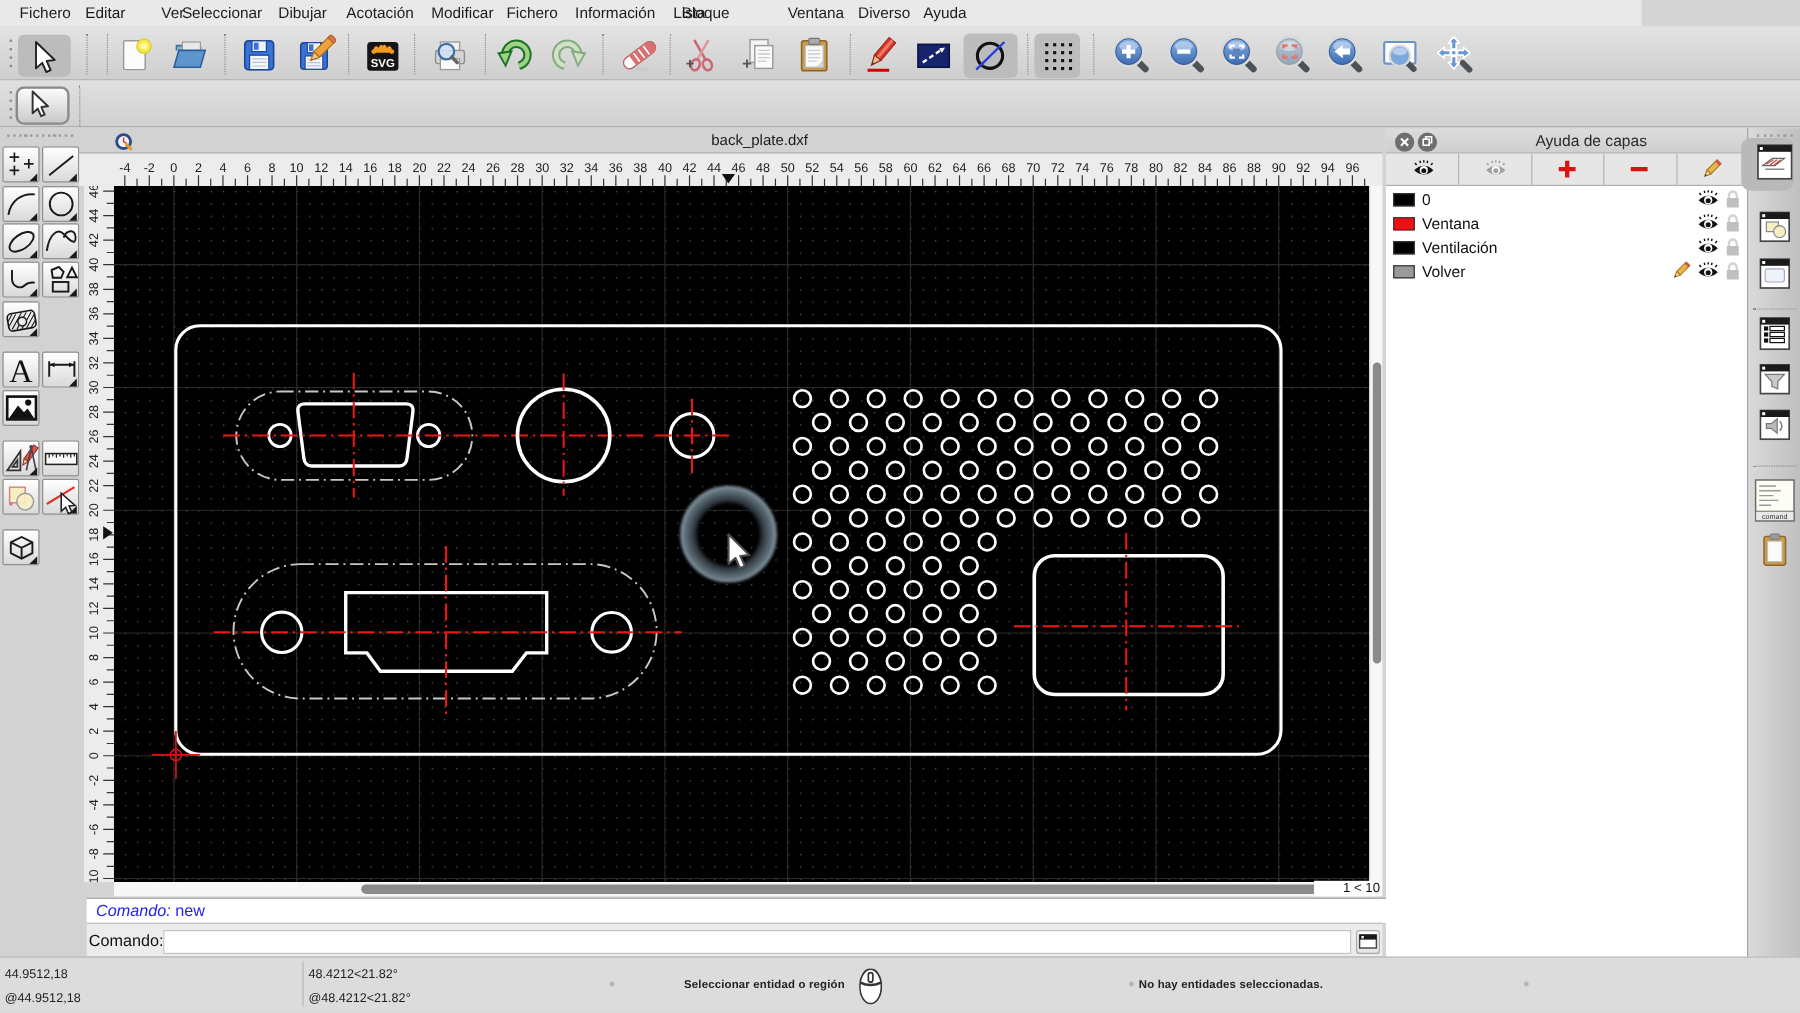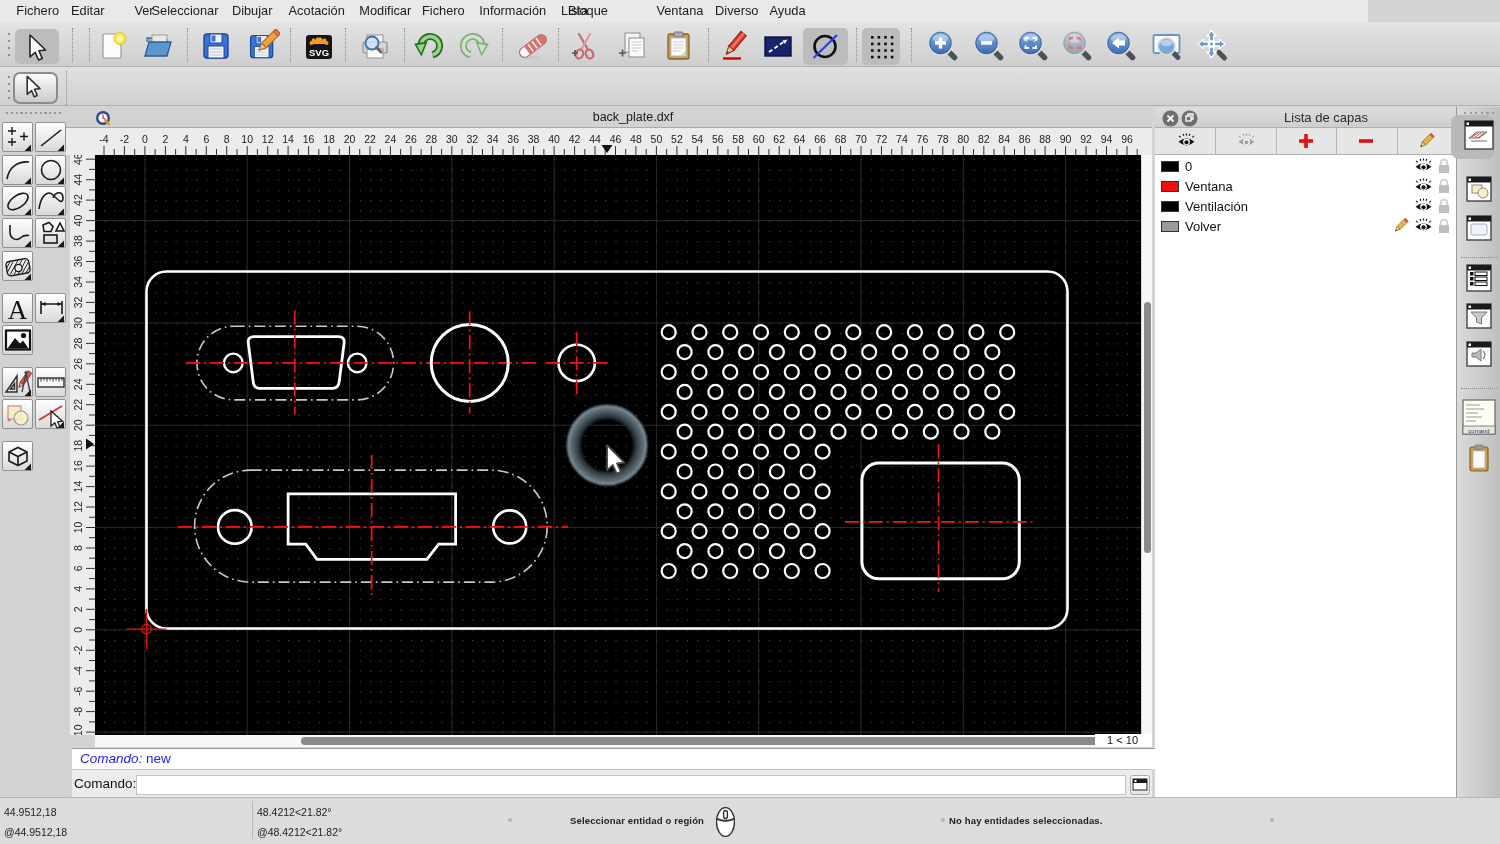--- a/index.html
+++ b/index.html
@@ -17,21 +17,21 @@
   #tabbar { left:66px; top:107px; width:1086px; height:21px; background:#d2d2d2; border-bottom:1px solid #ababab;text-decoration:underline; }
   #hruler { left:95px; top:128px; width:1057px; height:27px; background:#ececec; }
   #vruler { left:70px; top:155px; width:25px; height:580px; background:#ececec; }
   #rcorner { left:66px; top:128px; width:29px; height:27px; background:#ececec; }
   #lstrip { left:66px; top:155px; width:4px; height:580px; background:#d2d2d2; }
   #canvas { left:95px; top:155px; width:1046px; height:580px; background:#000; }
   #vsb { left:1141px; top:155px; width:11px; height:580px; background:#f7f7f7; border-left:1px solid #d8d8d8;}
   #vsbthumb { position:absolute; left:2px; top:147px; width:7px; height:251px; background:#8a8a8a; border-radius:4px; }
   #hsb { left:95px; top:735px; width:1046px; height:12px; background:#f7f7f7; }
   #hsbthumb { position:absolute; left:206px; top:2px; width:806px; height:8px; background:#8a8a8a; border-radius:4px; }
-  #zoomlbl { left:1095px; top:734px; width:57px; height:13px; background:#fff; font-size:11px; color:#111; text-align:right; padding-right:14px; }
+  #zoomlbl { left:1095px; top:734px; width:57px; height:13px; background:#fff; font-size:11px; color:#111; text-align:right; padding-right:2px; }
   #cmdhist { left:72px; top:748px; width:1192px; height:21px; background:#fff; border-top:1px solid #999; font-size:13.5px; }
   #cmdrow { left:72px; top:769px; width:1080px; height:28px; background:#ececec; border-top:1px solid #c0c0c0; }
   #cmdinput { position:absolute; left:64px; top:5px; width:990px; height:20px; background:#fff; border:1px solid #c4c4c4; }
   #cmdbtn { position:absolute; left:1058px; top:5px; width:20px; height:20px; background:linear-gradient(#fdfdfd,#e3e3e3); border:1px solid #aaa; border-radius:3px; }
   #ldock { left:66px; top:735px; width:6px; height:62px; background:#d2d2d2; }
   #statusbar { left:0; top:797px; width:1500px; height:47px; background:#dcdcdc; border-top:1px solid #b5b5b5; font-size:10.5px; color:#222; }
   #ptitle { left:1155px; top:107px; width:302px; height:21px; background:linear-gradient(#dcdcdc,#cfcfcf); border-bottom:1px solid #b0b0b0; }
   #ptools { left:1155px; top:128px; width:302px; height:27px; background:#e6e6e6; border-bottom:1px solid #b0b0b0; }
   #plist { left:1155px; top:155px; width:301px; height:642px; background:#fff; font-size:13px; color:#111; }
   #pborder { left:1456px; top:107px; width:1px; height:690px; background:#9a9a9a; }
@@ -752,21 +752,21 @@
     <span style="position:absolute;left:1270px;top:20px;width:4px;height:4px;border-radius:2px;background:#b5b5b5"></span>
   </div>
 <div class="abs" id="ptitle">
     <svg class="icon" style="left:7px;top:2.5px" width="40" height="17" viewBox="0 0 40 17">
       <circle cx="8.5" cy="8.5" r="8" fill="#6e6e6e"></circle>
       <path d="M5.5 5.5 L11.5 11.5 M11.5 5.5 L5.5 11.5" stroke="#fff" stroke-width="1.8"></path>
       <circle cx="27.5" cy="8.5" r="8" fill="#6e6e6e"></circle>
       <rect x="24" y="6" width="5" height="5" fill="none" stroke="#fff" stroke-width="1.3"></rect>
       <path d="M26 6 V4 H31 V9 H29" fill="none" stroke="#fff" stroke-width="1.3"></path>
     </svg>
-    <div style="position:absolute;left:40px;right:0;top:3px;text-align:center;font-size:13px;color:#2a2a2a">Lista de capas</div>
+    <div style="position:absolute;left:40px;right:0;top:3px;text-align:center;font-size:13px;color:#2a2a2a">Ayuda de capas</div>
   </div>
 <div class="abs" id="ptools">
     <div style="position:absolute;left:60px;top:0;width:1px;height:27px;background:#b5b5b5"></div>
     <div style="position:absolute;left:121px;top:0;width:1px;height:27px;background:#b5b5b5"></div>
     <div style="position:absolute;left:181px;top:0;width:1px;height:27px;background:#b5b5b5"></div>
     <div style="position:absolute;left:242px;top:0;width:1px;height:27px;background:#b5b5b5"></div>
     <svg class="icon" style="left:22px;top:4px" width="18" height="18" viewBox="0 0 18 18">
       <g transform="translate(1,1) scale(1.0)">
         <path d="M0.5 8.8 Q8.5 1.6 16.5 8.8 Q8.5 16 0.5 8.8 Z" fill="#111"></path>
         <circle cx="8.5" cy="8.8" r="3.4" fill="#fff"></circle>

